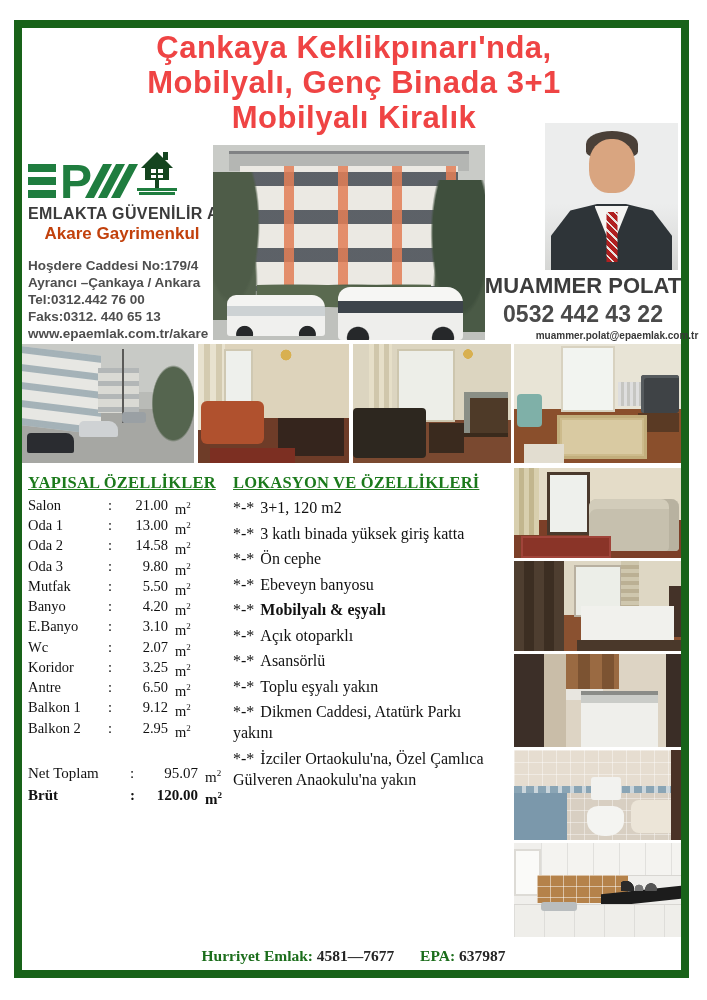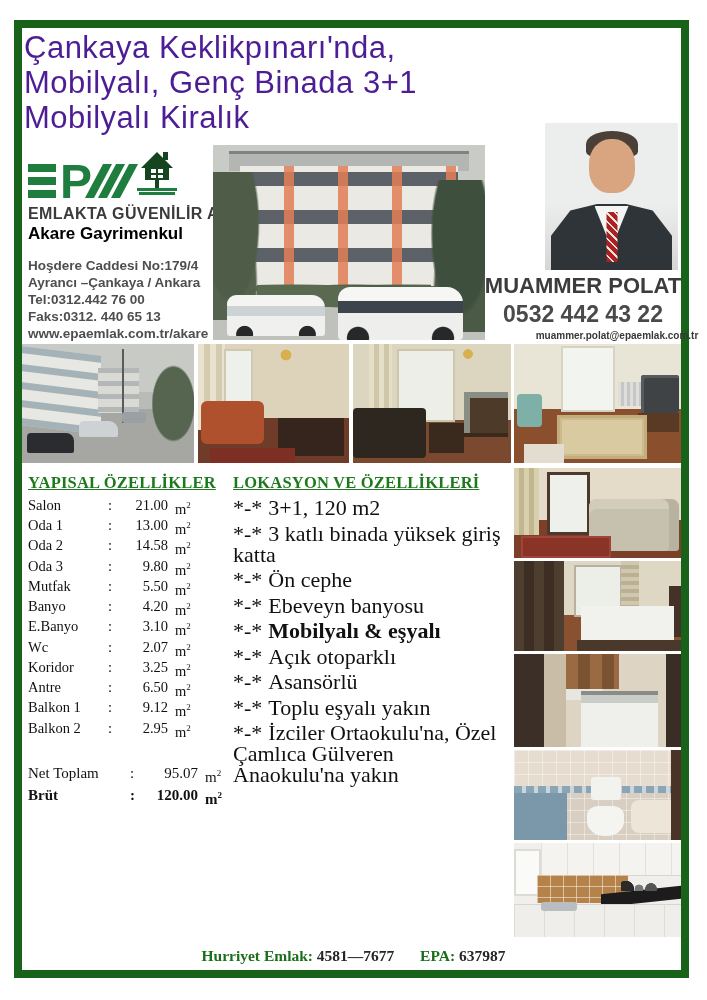--- a/index.html
+++ b/index.html
@@ -4,38 +4,38 @@
 <style>
   html,body{margin:0;padding:0;}
   body{width:707px;height:1000px;position:relative;background:#ffffff;overflow:hidden;
        font-family:"Liberation Serif",serif;color:#111;}
 
   
   .frame{position:absolute;left:14px;top:20px;width:675px;height:958px;
          border:8px solid #186219;box-sizing:border-box;}
 
   
-  .title{position:absolute;left:24px;top:30px;width:660px;text-align:left;
-         font-family:"Liberation Sans",sans-serif;font-weight:normal;font-size:31px;
-         line-height:35px;color:#4c1d95;letter-spacing:0.5px;}
+  .title{position:absolute;left:24px;top:30px;width:660px;text-align:center;
+         font-family:"Liberation Sans",sans-serif;font-weight:bold;font-size:31px;
+         line-height:35px;color:#ef4444;letter-spacing:0.5px;}
 
   
   .agency{position:absolute;left:28px;top:150px;width:188px;}
   .logo-row{display:flex;align-items:flex-end;height:50px;gap:4px;}
   .logo-e{display:flex;flex-direction:column;gap:5px;padding-bottom:2px;}
   .logo-e i{display:block;width:28px;height:8px;background:#1f7d3f;}
   .logo-p{font-family:"Liberation Sans",sans-serif;font-weight:bold;font-size:48px;
           line-height:36px;color:#1f7d3f;letter-spacing:-2px;}
   .logo-a{display:flex;gap:4px;align-items:flex-end;padding-bottom:2px;}
   .logo-a i{display:block;width:9px;height:34px;background:#1f7d3f;transform:skewX(-28deg);}
   .house-icon{margin-left:4px;}
   .tagline{font-family:"Liberation Sans",sans-serif;font-weight:bold;font-size:16px;
            color:#3b3b3b;letter-spacing:0.4px;margin-top:5px;white-space:nowrap;}
   .agency-name{font-family:"Liberation Sans",sans-serif;font-weight:bold;font-size:17px;
-               color:#000000;margin-top:1px;}
+               color:#c2410c;text-align:center;margin-top:1px;}
   .contact{margin-top:13px;font-family:"Liberation Sans",sans-serif;font-weight:bold;
            font-size:13.5px;color:#4e4e4e;line-height:17px;white-space:nowrap;}
 
   
   .ph{position:absolute;overflow:hidden;}
   .ph > div{position:absolute;}
 
   
   .ph-building{left:213px;top:145px;width:272px;height:195px;
      background:linear-gradient(to bottom,#c9cbc7 0 60%,#bfc1bd 60% 100%);}
@@ -210,21 +210,21 @@
   .s-unit sup{font-size:9px;}
   .totals{margin-top:24px;}
   .t-row{display:flex;font-size:15px;line-height:18px;}
   .t-label{width:102px;}
   .t-colon{width:20px;}
   .t-val{width:48px;text-align:right;}
   .t-bold{font-weight:bold;}
 
   
   .location{position:absolute;left:233px;top:473px;width:276px;}
-  .loc-item{font-size:22px;line-height:21px;margin-bottom:4.5px;}
+  .loc-item{font-size:16px;line-height:21px;margin-bottom:4.5px;}
   .loc-bullet{margin-right:6px;}
   .loc-bold{font-weight:bold;}
   .loc-narrow{max-width:238px;}
 
   
   .footer{position:absolute;left:0;top:947px;width:707px;text-align:center;
      font-weight:bold;font-size:15.5px;}
   .f-green{color:#1c6e1c;}
   .f-dark{color:#262626;}
   .f-gap{display:inline-block;width:18px;}
@@ -476,20 +476,21 @@
 <div class="location">
   <div class="col-heading">LOKASYON VE ÖZELLİKLERİ</div>
   <div class="loc-item"><span class="loc-bullet">*-*</span><span>3+1, 120 m2</span></div>
   <div class="loc-item"><span class="loc-bullet">*-*</span><span>3 katlı binada yüksek giriş katta</span></div>
   <div class="loc-item"><span class="loc-bullet">*-*</span><span>Ön cephe</span></div>
   <div class="loc-item"><span class="loc-bullet">*-*</span><span>Ebeveyn banyosu</span></div>
   <div class="loc-item"><span class="loc-bullet">*-*</span><span class="loc-bold">Mobilyalı &amp; eşyalı</span></div>
   <div class="loc-item"><span class="loc-bullet">*-*</span><span>Açık otoparklı</span></div>
   <div class="loc-item"><span class="loc-bullet">*-*</span><span>Asansörlü</span></div>
   <div class="loc-item"><span class="loc-bullet">*-*</span><span>Toplu eşyalı yakın</span></div>
+  <div class="loc-item loc-narrow"><span class="loc-bullet">*-*</span><span>Dikmen Caddesi, Atatürk Parkı  yakını</span></div>
   <div class="loc-item"><span class="loc-bullet">*-*</span><span>İzciler Ortaokulu'na, Özel Çamlıca Gülveren Anaokulu'na yakın</span></div>
 </div>
 
 <div class="footer">
   <span class="f-green">Hurriyet Emlak:</span>
   <span class="f-dark">4581—7677</span>
   <span class="f-gap"></span>
   <span class="f-green">EPA:</span>
   <span class="f-dark">637987</span>
 </div>

